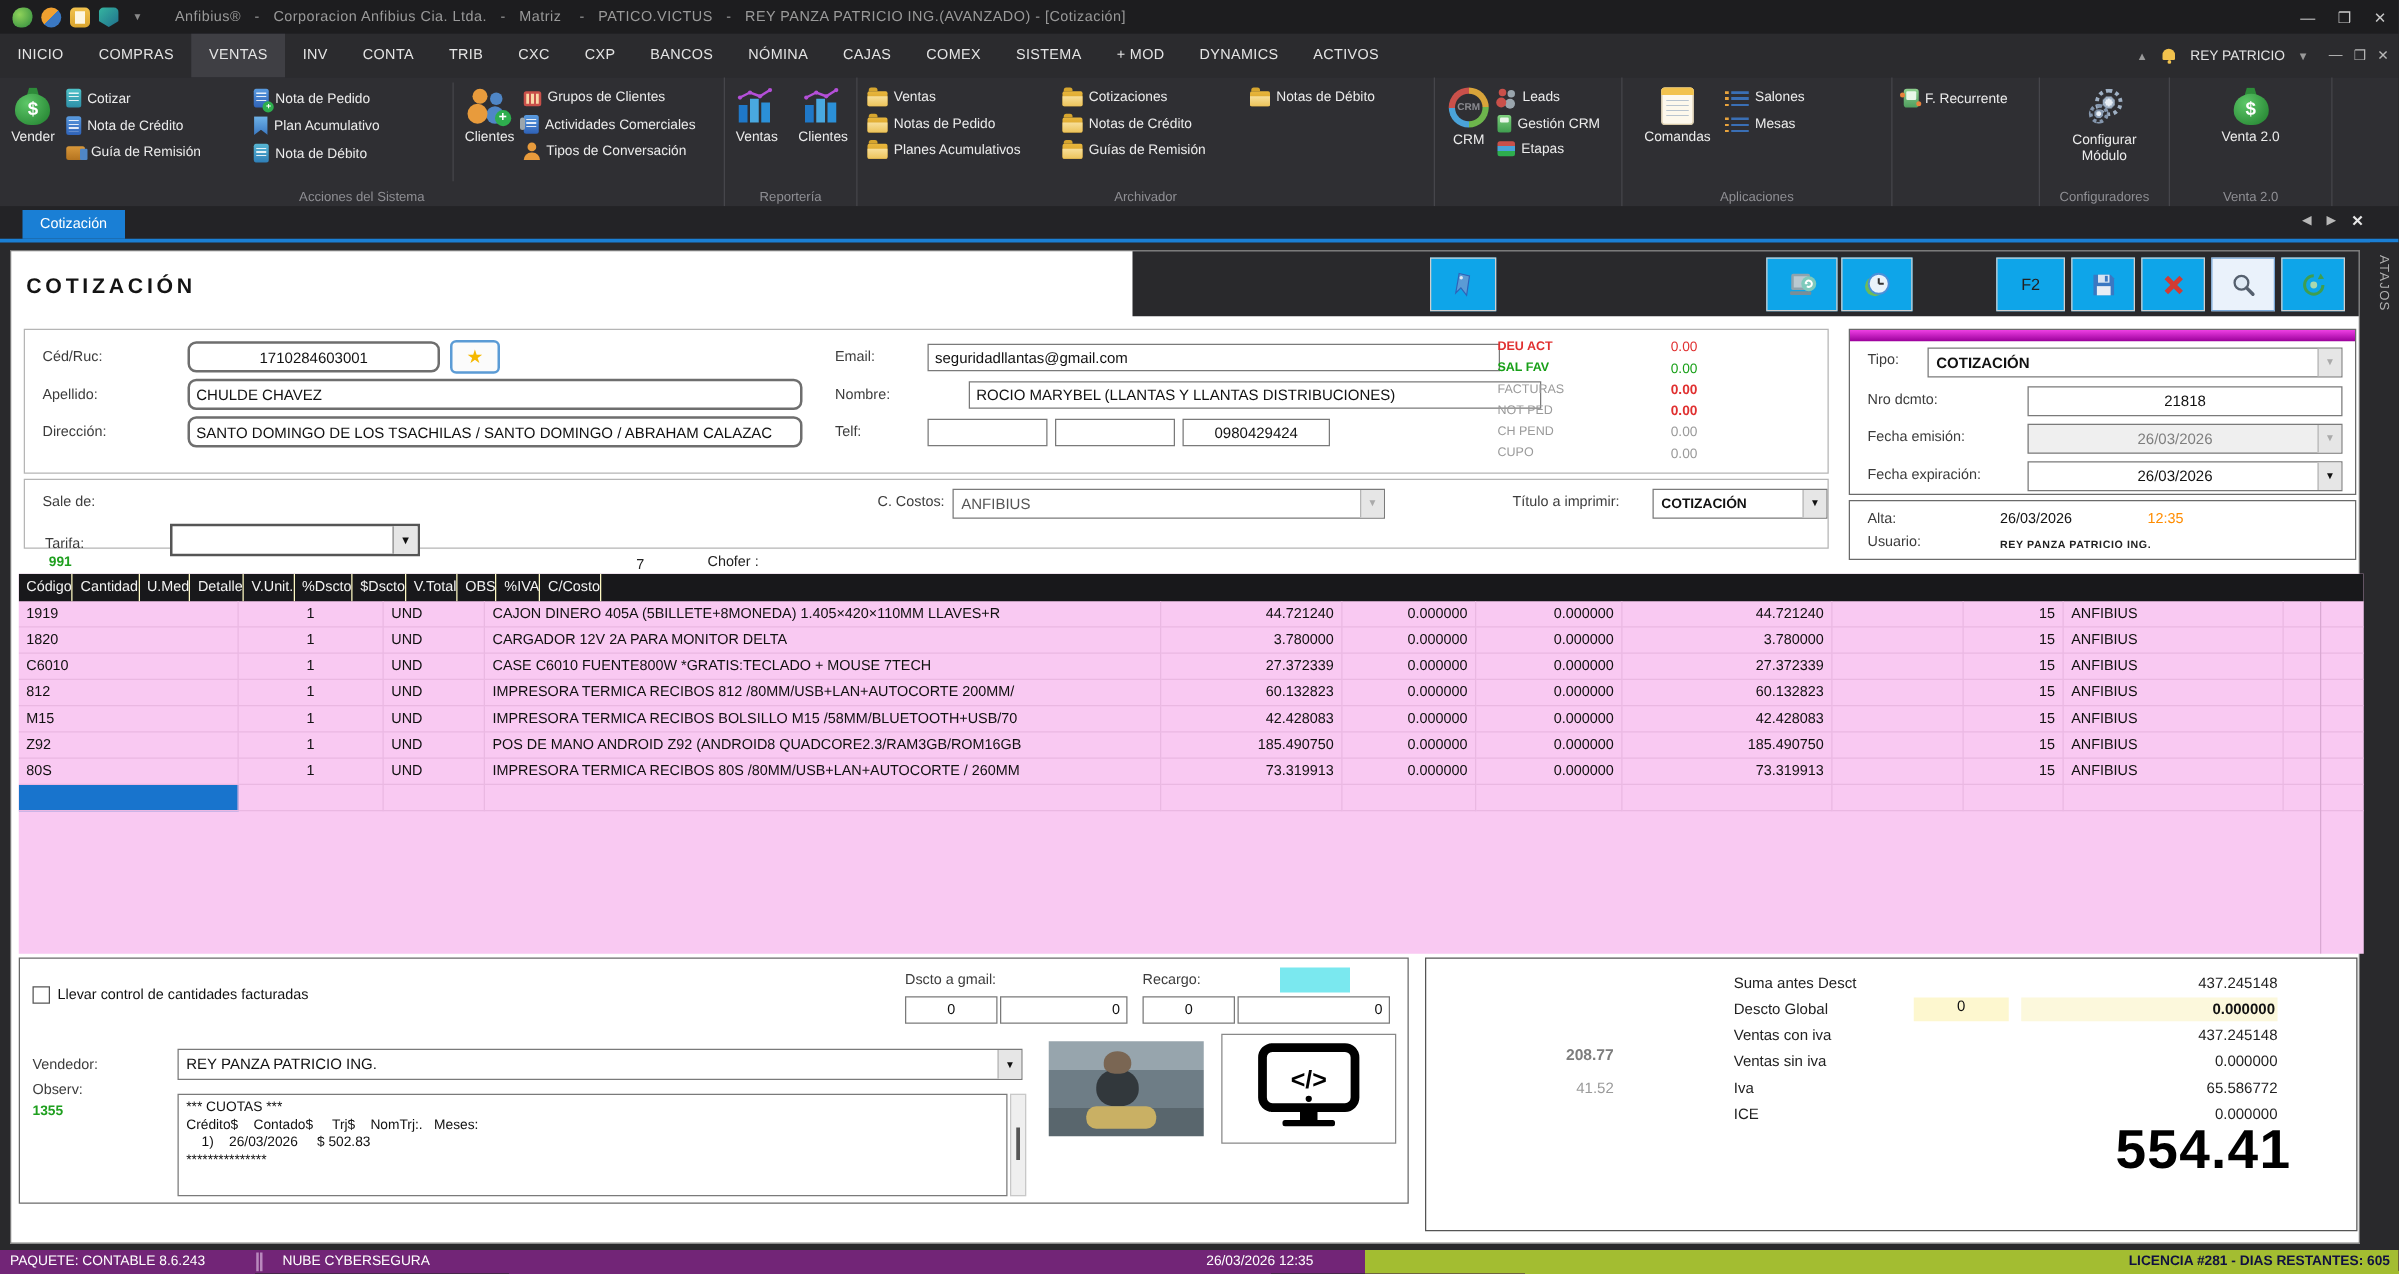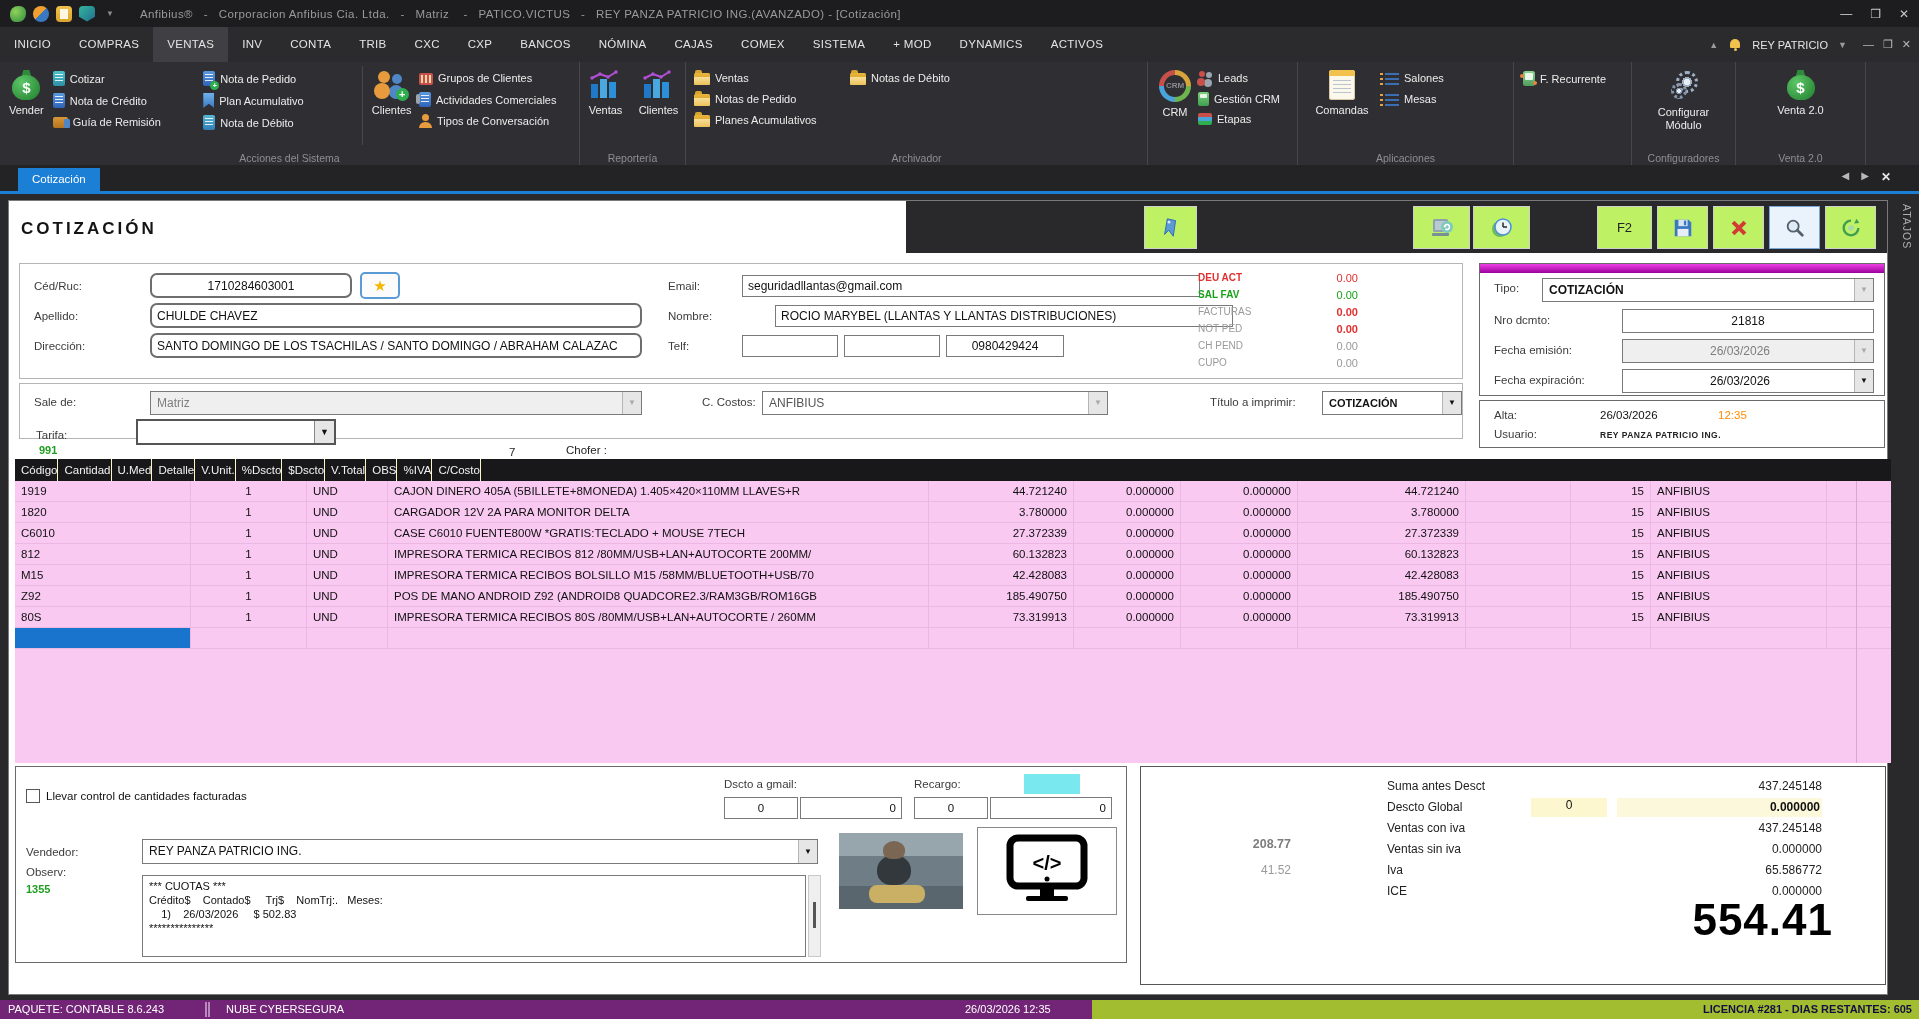--- a/index.html
+++ b/index.html
@@ -91,21 +91,21 @@
   .tabstrip{position:absolute;left:0;top:165px;width:1919px;height:26px;background:#232326;}
   .doc-tab{position:absolute;left:18px;top:3px;height:23px;padding:0 14px;background:#1a7fd5;color:#fff;font-size:11.5px;line-height:23px;}
   .tabnav{position:absolute;right:28px;top:5px;display:flex;gap:12px;color:#b8b8b8;font-size:10px;}
   .tabnav .x{color:#e8e8e8;font-size:12px;font-weight:bold;}
   .accent-line{position:absolute;left:0;top:191px;width:1919px;height:3px;background:#1a7fd5;}
 
   
   .formpanel{position:absolute;left:8px;top:200px;width:1880px;height:795px;background:#fff;border:1px solid #7a7a7a;}
   .form-title{position:absolute;left:12px;top:18px;font-size:17px;font-weight:bold;letter-spacing:3px;color:#141414;}
   .header-dark{position:absolute;left:897px;top:0px;right:0;height:52px;background:#29292c;}
-  .tbtn{position:absolute;top:5px;height:43px;background:#bef264;border:1px solid #cfcfcf;display:flex;align-items:center;justify-content:center;cursor:default;}
+  .tbtn{position:absolute;top:5px;height:43px;background:#0ea5e9;border:1px solid #cfcfcf;display:flex;align-items:center;justify-content:center;cursor:default;}
   .tbtn.sel{background:#eaf2fb;border:1px solid #7aa8d8;}
   .tbtn .f2{font-size:13px;color:#222;}
 
   
   .cust{position:absolute;left:10px;top:62px;width:1444px;height:116px;border:1px solid #b5b5b5;background:#fff;}
   .flabel{position:absolute;font-size:11.5px;color:#3c3c3c;}
   .tinput{position:absolute;border:1px solid #7a7a7a;background:#fff;font-size:12px;color:#111;padding:0 5px;height:22px;}
   .tinput.round{border:2px solid #6e6e6e;border-radius:7px;height:25px;}
   .tinput.center{text-align:center;}
   .starbtn{position:absolute;width:40px;height:27px;border:2px solid #5b9bd5;border-radius:5px;background:#fbfbfb;color:#f5b800;font-size:15px;text-align:center;line-height:23px;cursor:default;}
@@ -356,20 +356,34 @@
             </div>
           <div class="ritem">
               <span class="ic ic-folder"></span>
               <span>Notas de Pedido</span>
             </div>
           <div class="ritem">
               <span class="ic ic-folder"></span>
               <span>Planes Acumulativos</span>
             </div>
         </div>
+        <div class="rcol" style="width:150px">
+          <div class="ritem">
+              <span class="ic ic-folder"></span>
+              <span>Cotizaciones</span>
+            </div>
+          <div class="ritem">
+              <span class="ic ic-folder"></span>
+              <span>Notas de Crédito</span>
+            </div>
+          <div class="ritem">
+              <span class="ic ic-folder"></span>
+              <span>Guías de Remisión</span>
+            </div>
+        </div>
         <div class="rcol" style="width:140px">
           <div class="ritem">
               <span class="ic ic-folder"></span>
               <span>Notas de Débito</span>
             </div>
         </div>
       </div>
       <div class="rlabel">Archivador</div>
     </div>
 
@@ -585,24 +599,20 @@
     <div class="altabox">
       <div class="flabel" style="left:14px;top:8px">Alta:</div>
       <div class="flabel" style="left:120px;top:8px;color:#111">26/03/2026</div>
       <div class="flabel" style="left:238px;top:8px;color:#ff8c00">12:35</div>
       <div class="flabel" style="left:14px;top:27px">Usuario:</div>
       <div class="flabel" style="left:120px;top:29px;font-size:8.5px;font-weight:bold;letter-spacing:.5px;color:#222">REY PANZA PATRICIO ING.</div>
     </div>
 
     <div class="salebox">
       <div class="flabel" style="left:14px;top:12px">Sale de:</div>
-      <div class="combo disabled" style="left:130px;top:7px;width:492px">
-          <span class="val">Matriz</span>
-          <span class="btn"></span>
-        </div>
       <div class="flabel" style="left:682px;top:12px">C. Costos:</div>
       <div class="combo" style="left:742px;top:7px;width:346px">
           <span class="val" style="color:#555">ANFIBIUS</span>
           <span class="btn" style="color:#aaa"></span>
         </div>
       <div class="flabel" style="left:1190px;top:12px">Título a imprimir:</div>
       <div class="combo bold" style="left:1302px;top:7px;width:140px">
           <span class="val" style="font-size:11px">COTIZACIÓN</span>
           <span class="btn" style="color:#111"></span>
         </div>

